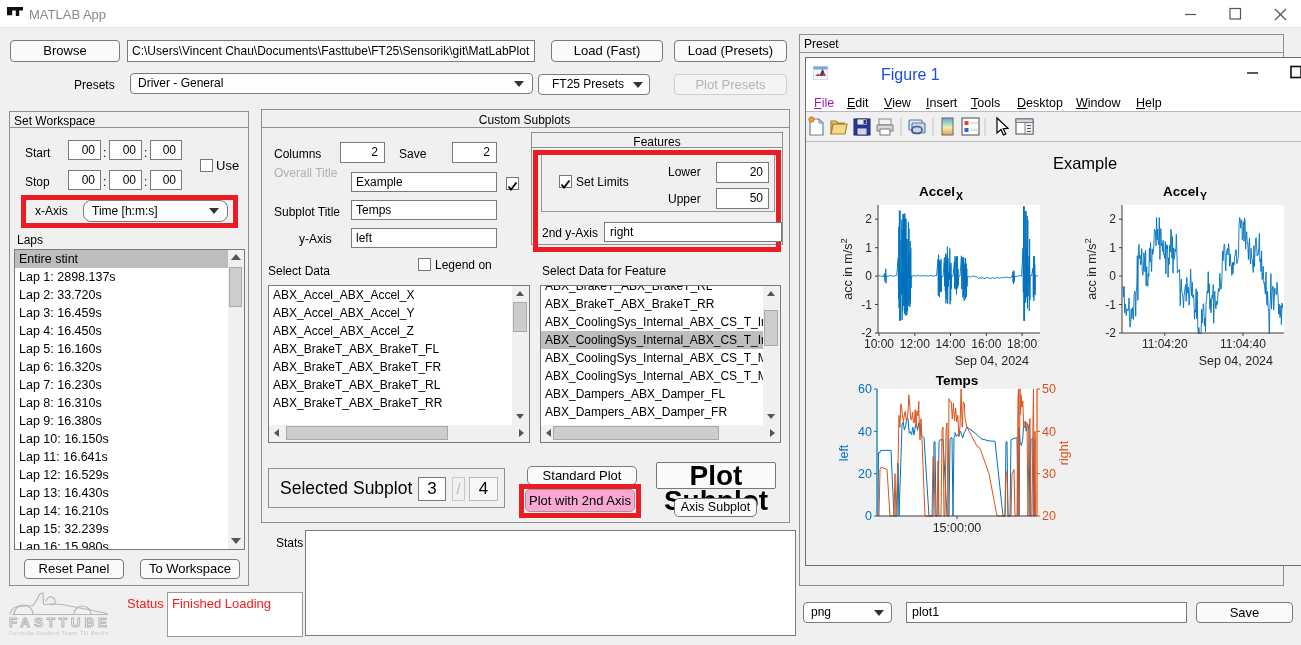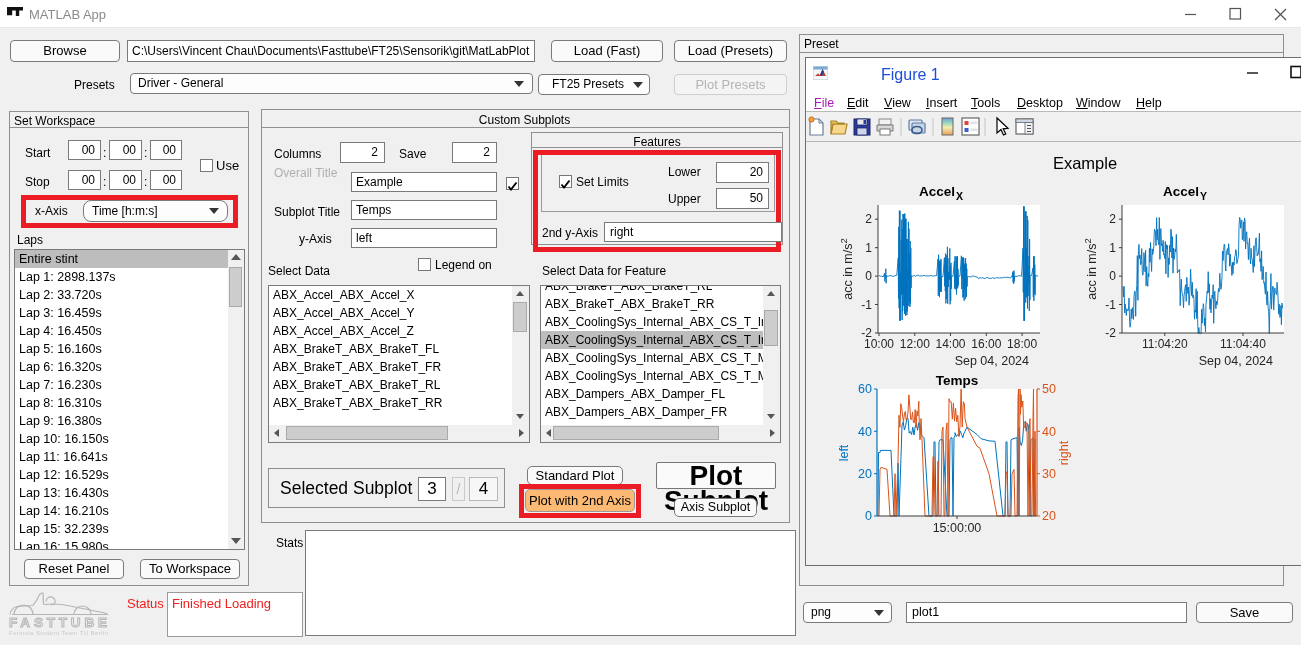--- a/index.html
+++ b/index.html
@@ -175,23 +175,23 @@
 <div class="abs" style="left:12px;top:1px;width:166px;height:14px;background:#cdcdcd;border:1px solid #a9a9a9;"></div>
 <div class="abs" style="right:5px;top:4px;width:0;height:0;border-top:4.5px solid transparent;border-bottom:4.5px solid transparent;border-left:5.5px solid #555;"></div>
 </div>
 
 <div class="abs" style="left:268px;top:468px;width:237px;height:40px;border:1px solid #8f8f8f;"></div>
 <div class="abs" style="left:280px;top:478px;font-size:17.5px;color:#000;">Selected Subplot</div>
 <div class="inp" style="left:418px;top:477px;width:28px;height:24px;line-height:22px;text-align:center;font-size:17px;">3</div>
 <div class="abs" style="left:452px;top:477px;width:13px;height:24px;background:#f0f0f0;border:1px solid #c9c9c9;color:#b9b9b9;text-align:center;line-height:22px;font-size:14px;">/</div>
 <div class="abs" style="left:469px;top:477px;width:29px;height:24px;background:#f7f7f7;border:1px solid #b9b9b9;color:#000;text-align:center;line-height:22px;font-size:17px;">4</div>
 
-<div class="btn" style="left:527px;top:466px;width:96px;height:19px;line-height:17px;border-radius:5px;">Standard Plot</div>
+<div class="btn" style="left:527px;top:466px;width:110px;height:19px;line-height:17px;border-radius:5px;">Standard Plot</div>
 <div class="redrect" style="left:519px;top:484px;width:122px;height:34px;"></div>
-<div class="btn" style="left:525px;top:489px;width:110px;height:23px;line-height:21px;border-radius:5px;background:#fdba74;border-color:#9a9a9a;">Plot with 2nd Axis</div>
+<div class="btn" style="left:525px;top:489px;width:110px;height:23px;line-height:21px;border-radius:5px;background:#f9a8d4;border-color:#9a9a9a;">Plot with 2nd Axis</div>
 <div class="btn" style="left:656px;top:462px;width:120px;height:27px;line-height:25px;font-size:28px;font-weight:bold;border-color:#777;border-radius:2px;">Plot Subplot</div>
 <div class="btn" style="left:674px;top:498px;width:83px;height:19px;line-height:17px;border-radius:5px;font-size:12.5px;">Axis Subplot</div>
 
 <div class="lbl" style="left:276px;top:536px;">Stats</div>
 <div class="abs" style="left:305px;top:530px;width:491px;height:106px;background:#fff;border:1px solid #7a7a7a;"></div>
 
 <div class="panel" style="left:799px;top:34px;width:485px;height:552px;"></div>
 <div class="lbl" style="left:804px;top:37px;">Preset</div>
 <div class="abs" style="left:800px;top:52px;width:483px;height:1px;background:#8f8f8f;"></div>
 

